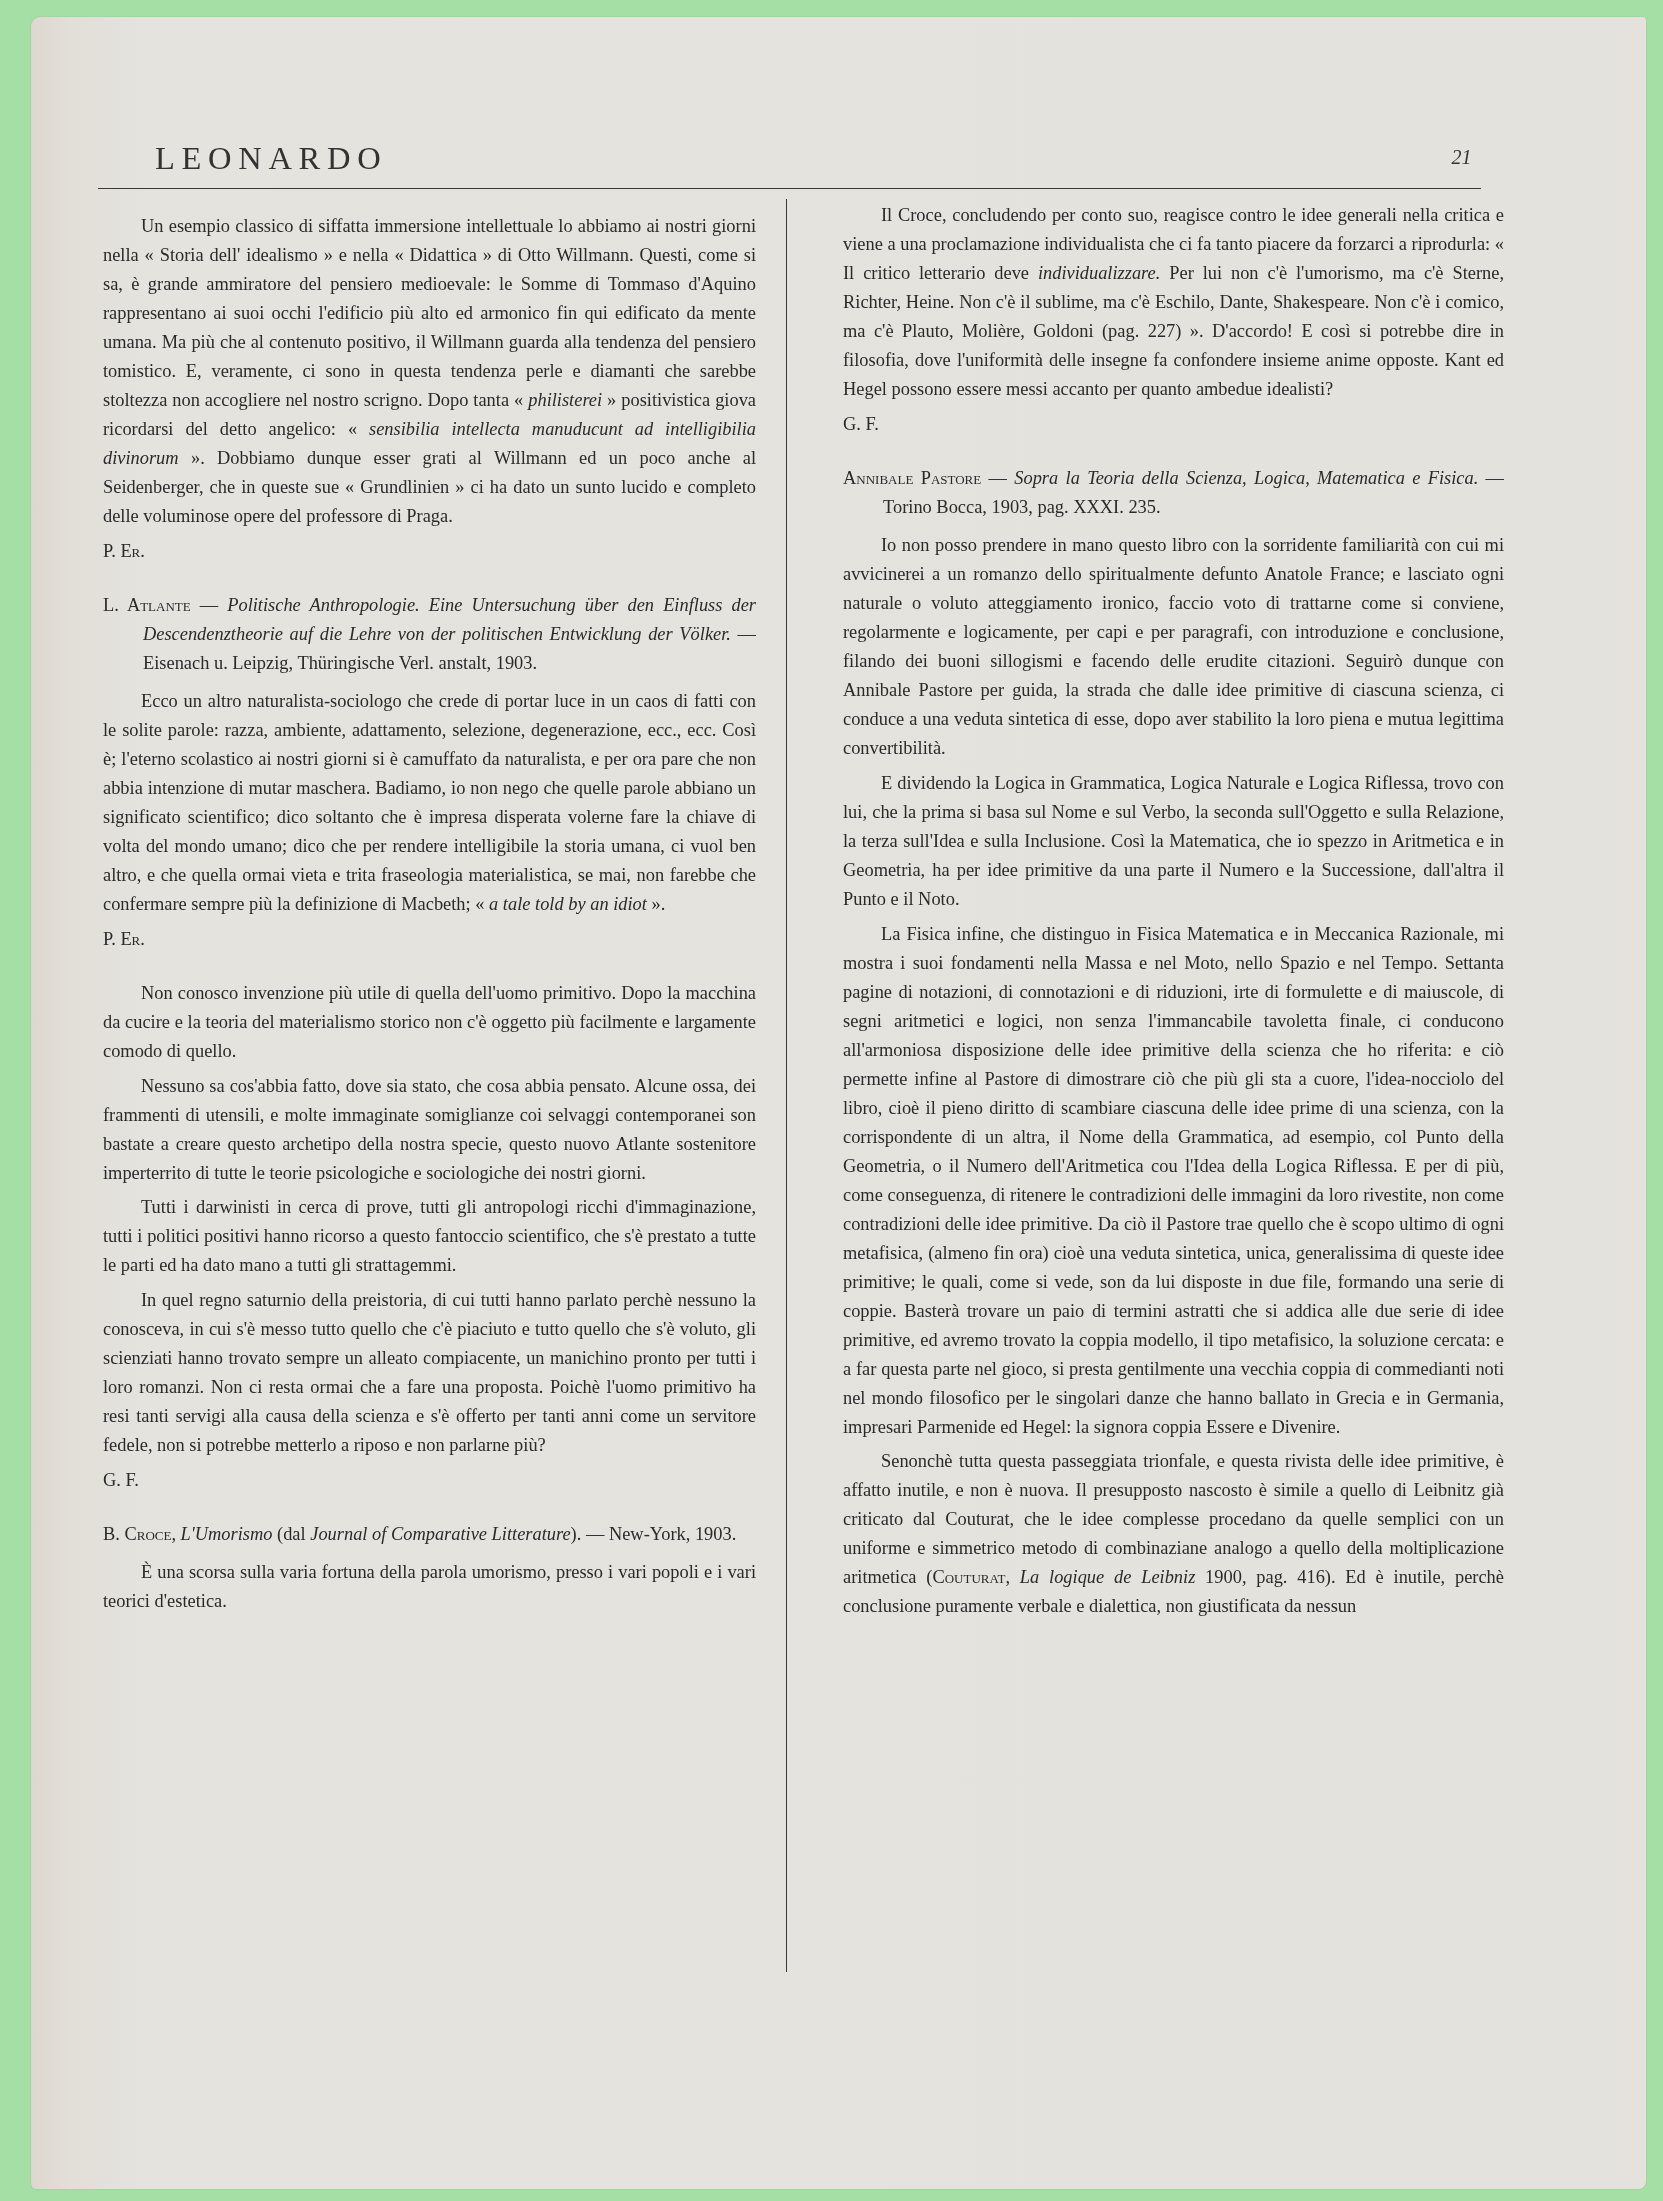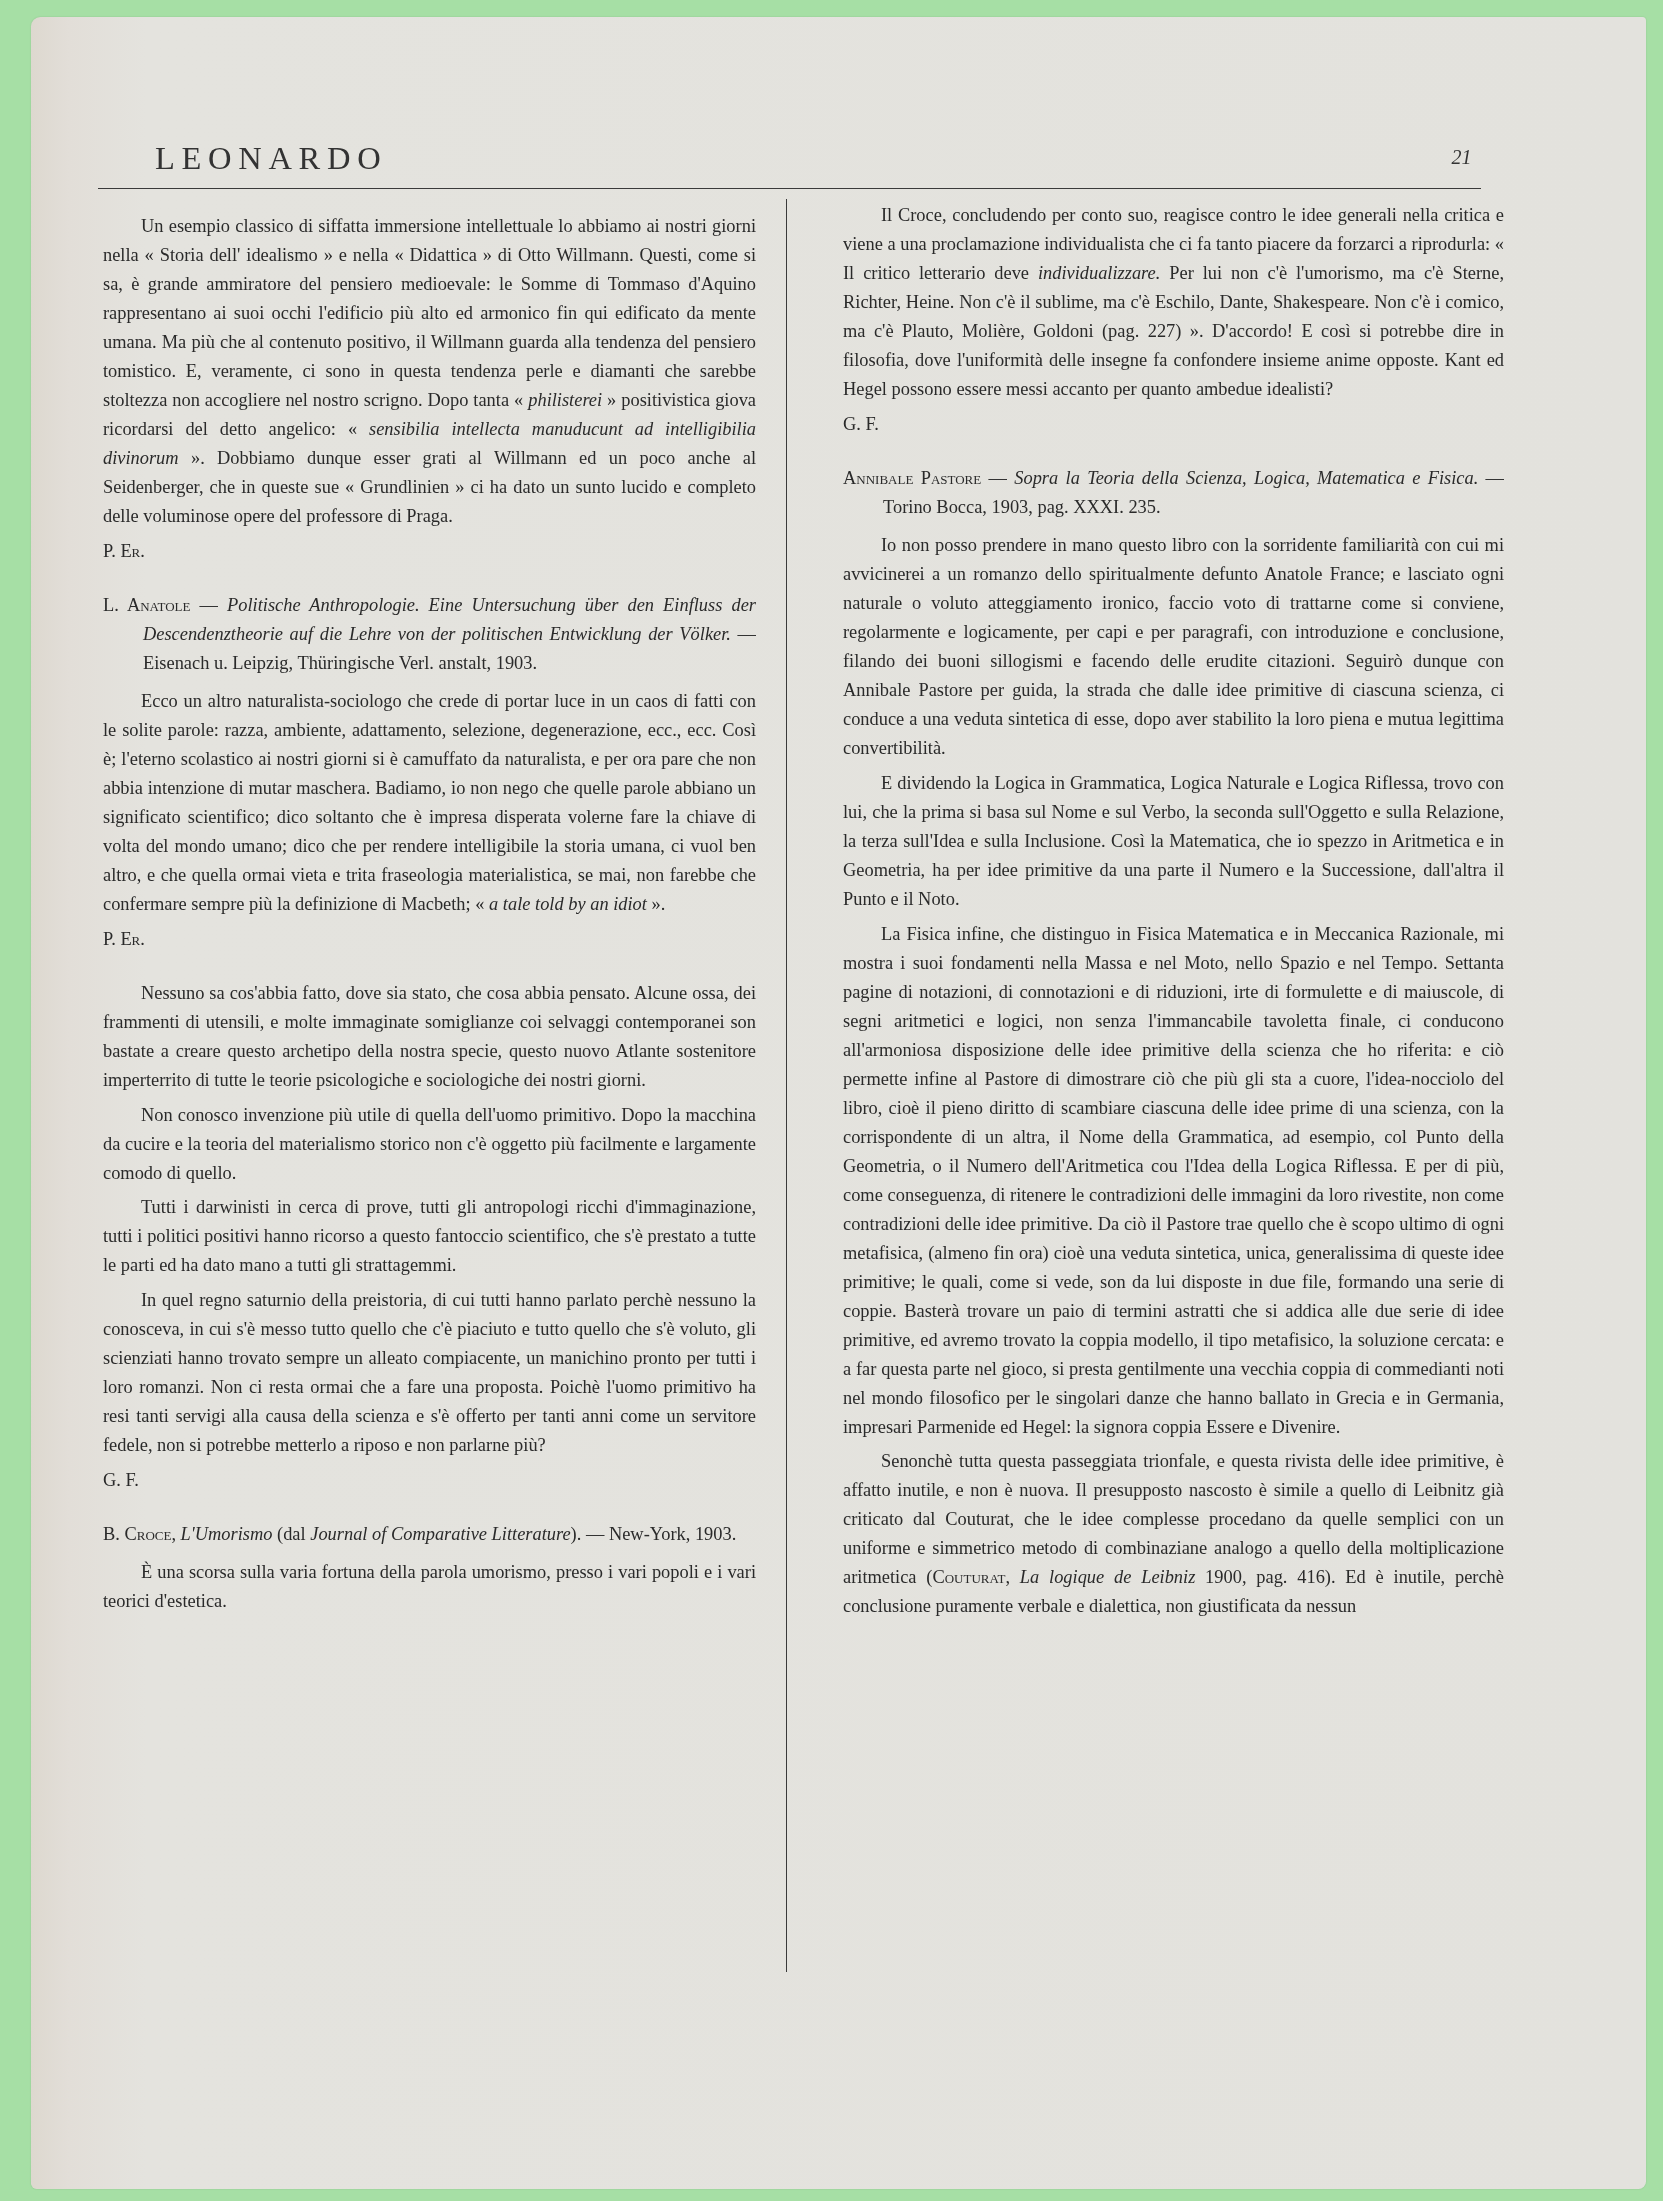--- a/index.html
+++ b/index.html
@@ -97,31 +97,31 @@
 <div class="col col-left">
   <section>
     <p class="para first">
       <span>Un esempio classico di siffatta immersione intellettuale lo abbiamo ai nostri giorni nella « Storia dell' idealismo » e nella « Didattica » di Otto Willmann. Questi, come si sa, è grande ammiratore del pensiero medioevale: le Somme di Tommaso d'Aquino rappresentano ai suoi occhi l'edificio più alto ed armonico fin qui edificato da mente umana. Ma più che al contenuto positivo, il Willmann guarda alla tendenza del pensiero tomistico. E, veramente, ci sono in questa tendenza perle e diamanti che sarebbe stoltezza non accogliere nel nostro scrigno. Dopo tanta « </span><em>philisterei</em><span> » positivistica giova ricordarsi del detto angelico: « </span><em>sensibilia intellecta manuducunt ad intelligibilia divinorum</em><span> ». Dobbiamo dunque esser grati al Willmann ed un poco anche al Seidenberger, che in queste sue « Grundlinien » ci ha dato un sunto lucido e completo delle voluminose opere del professore di Praga.</span>
     </p>
     <p class="sig">P. Er.</p>
   </section>
 
   <section>
     <p class="bib">
-      <span class="author">L. Anatole</span><span> — </span><em>Politische Anthropologie. Eine Untersuchung über den Einfluss der Descendenztheorie auf die Lehre von der politischen Entwicklung der Völker.</em><span> — Eisenach u. Leipzig, Thüringische Verl. anstalt, 1903.</span>
+      <span class="author">L. Atlante</span><span> — </span><em>Politische Anthropologie. Eine Untersuchung über den Einfluss der Descendenztheorie auf die Lehre von der politischen Entwicklung der Völker.</em><span> — Eisenach u. Leipzig, Thüringische Verl. anstalt, 1903.</span>
     </p>
     <p class="para">
       <span>Ecco un altro naturalista-sociologo che crede di portar luce in un caos di fatti con le solite parole: razza, ambiente, adattamento, selezione, degenerazione, ecc., ecc. Così è; l'eterno scolastico ai nostri giorni si è camuffato da naturalista, e per ora pare che non abbia intenzione di mutar maschera. Badiamo, io non nego che quelle parole abbiano un significato scientifico; dico soltanto che è impresa disperata volerne fare la chiave di volta del mondo umano; dico che per rendere intelligibile la storia umana, ci vuol ben altro, e che quella ormai vieta e trita fraseologia materialistica, se mai, non farebbe che confermare sempre più la definizione di Macbeth; « </span><em>a tale told by an idiot</em><span> ».</span>
     </p>
     <p class="sig">P. Er.</p>
   </section>
 
   <section>
+    <p class="para">Non conosco invenzione più utile di quella dell'uomo primitivo. Dopo la macchina da cucire e la teoria del materialismo storico non c'è oggetto più facilmente e largamente comodo di quello.</p>
     <p class="para">Nessuno sa cos'abbia fatto, dove sia stato, che cosa abbia pensato. Alcune ossa, dei frammenti di utensili, e molte immaginate somiglianze coi selvaggi contemporanei son bastate a creare questo archetipo della nostra specie, questo nuovo Atlante sostenitore imperterrito di tutte le teorie psicologiche e sociologiche dei nostri giorni.</p>
-    <p class="para">Non conosco invenzione più utile di quella dell'uomo primitivo. Dopo la macchina da cucire e la teoria del materialismo storico non c'è oggetto più facilmente e largamente comodo di quello.</p>
     <p class="para">Tutti i darwinisti in cerca di prove, tutti gli antropologi ricchi d'immaginazione, tutti i politici positivi hanno ricorso a questo fantoccio scientifico, che s'è prestato a tutte le parti ed ha dato mano a tutti gli strattagemmi.</p>
     <p class="para">In quel regno saturnio della preistoria, di cui tutti hanno parlato perchè nessuno la conosceva, in cui s'è messo tutto quello che c'è piaciuto e tutto quello che s'è voluto, gli scienziati hanno trovato sempre un alleato compiacente, un manichino pronto per tutti i loro romanzi. Non ci resta ormai che a fare una proposta. Poichè l'uomo primitivo ha resi tanti servigi alla causa della scienza e s'è offerto per tanti anni come un servitore fedele, non si potrebbe metterlo a riposo e non parlarne più?</p>
     <p class="sig">G. F.</p>
   </section>
 
   <section>
     <p class="bib">
       <span class="author">B. Croce</span><span>, </span><em>L'Umorismo</em><span> (dal </span><em>Journal of Comparative Litterature</em><span>). — New-York, 1903.</span>
     </p>
     <p class="para">È una scorsa sulla varia fortuna della parola umorismo, presso i vari popoli e i vari teorici d'estetica.</p>

